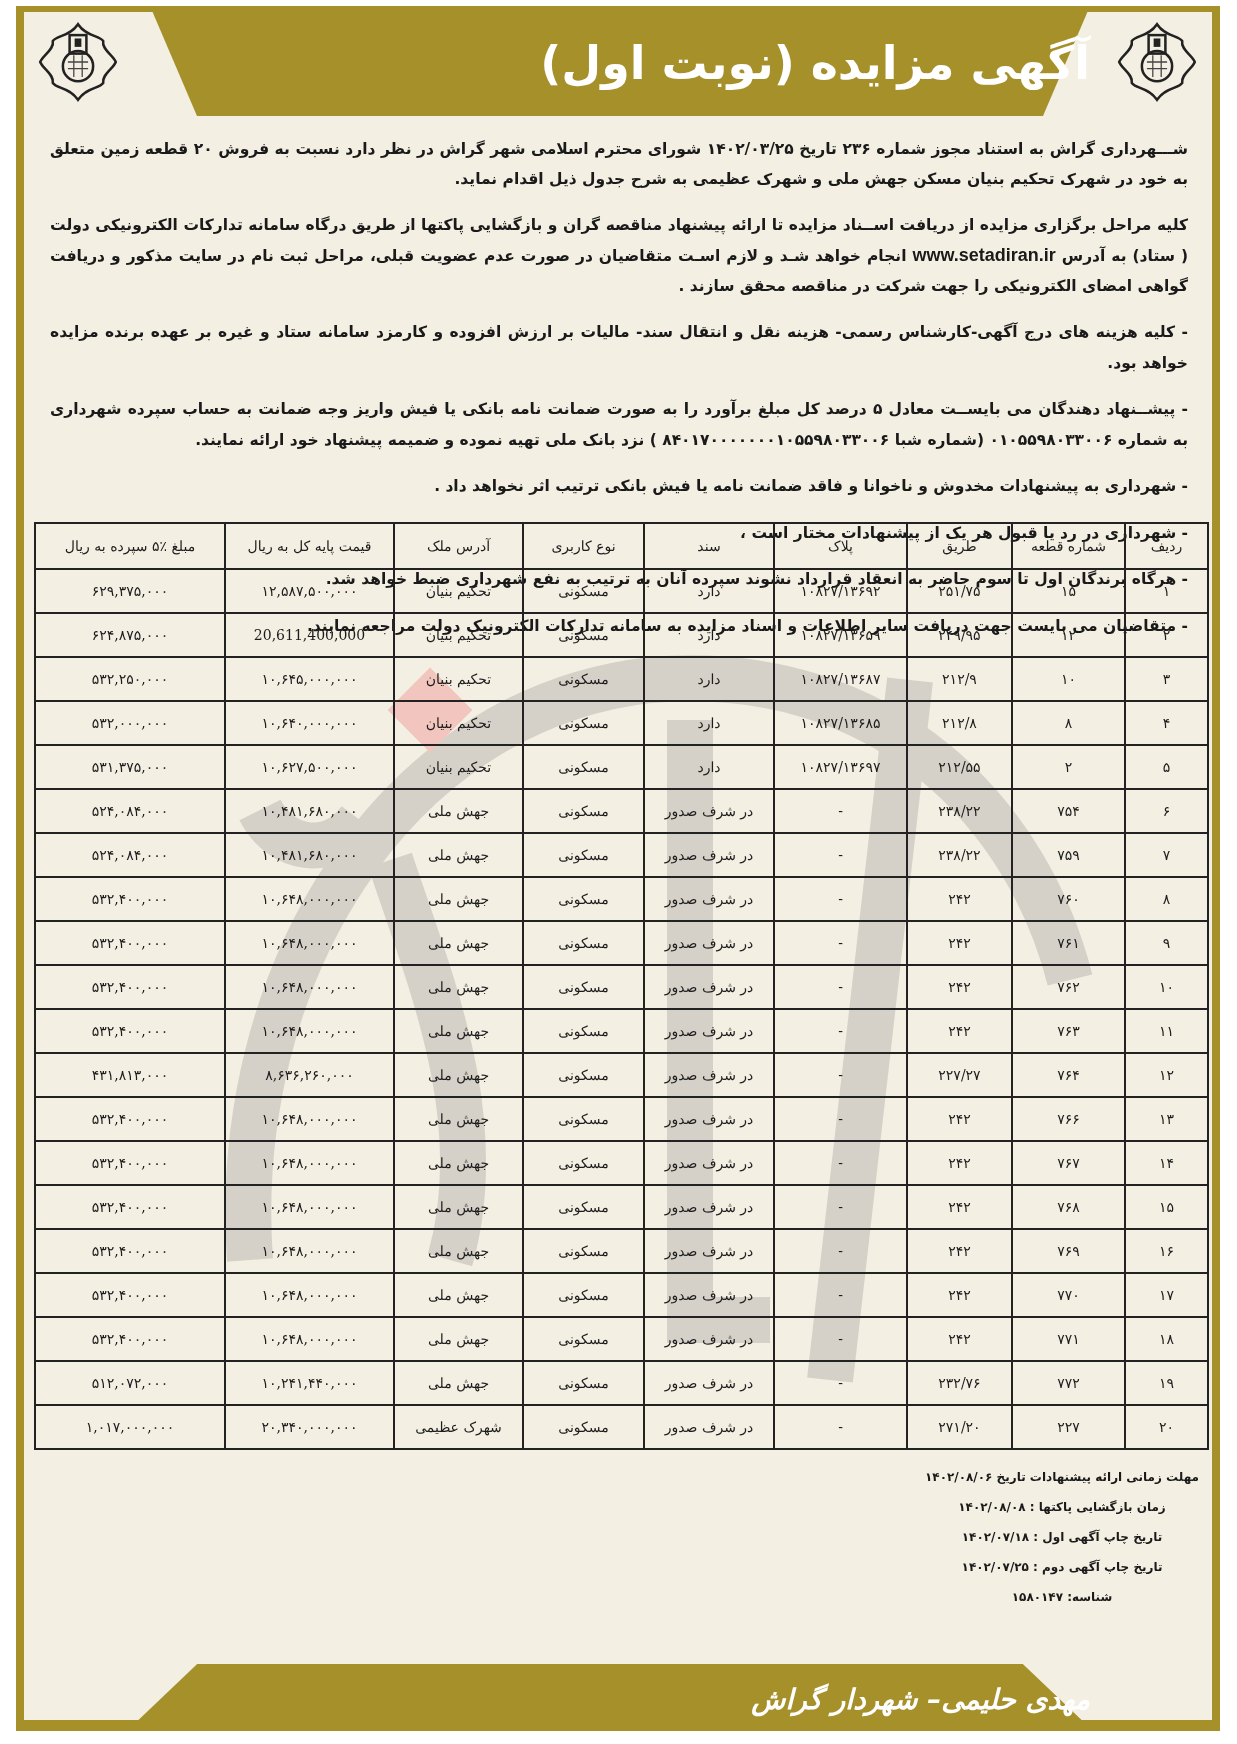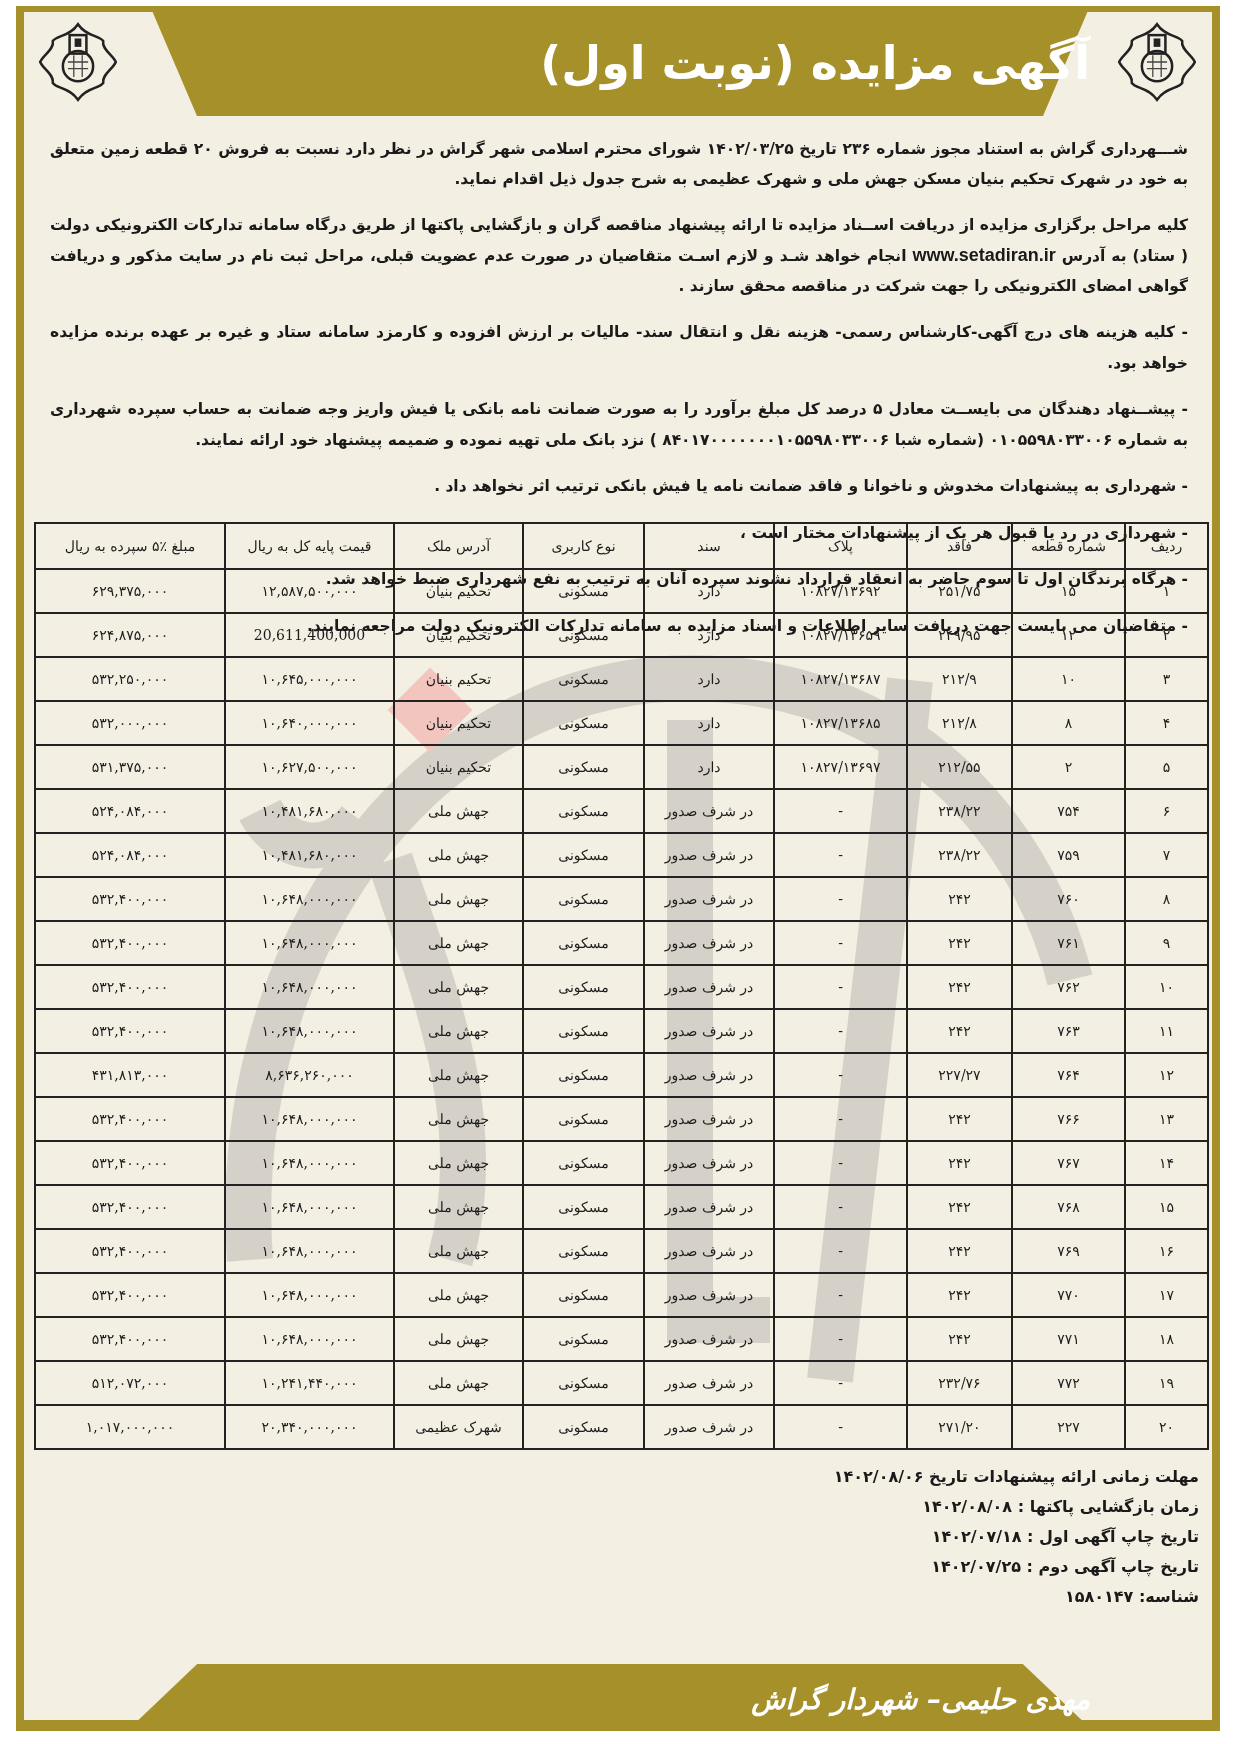--- a/index.html
+++ b/index.html
@@ -51,22 +51,22 @@
     font-family: "DejaVu Serif", serif; font-size: 14px; color: #1c1c1c;
   }
   table.auction th, table.auction td {
     border: 2.5px solid #222; text-align: center; padding: 0;
     background: transparent;
   }
   table.auction th { height: 44px; font-weight: normal; font-size: 14px; margin-left: 8px; }
   table.auction td { height: 42px; }
 
   .footer-info {
-    position: absolute; right: 38px; top: 1462px; direction: rtl; text-align: right;
-    font-family: "DejaVu Sans", sans-serif; font-weight: bold; font-size: 16px;
+    position: absolute; right: 38px; top: 1462px; direction: rtl; text-align: center;
+    font-family: "DejaVu Sans", sans-serif; font-weight: bold; font-size: 12px;
     line-height: 30px; color: #1a1a1a;
   }
   .footer-info div { white-space: nowrap; }
 
   .footer-band {
     position: absolute; left: 130px; top: 1664px; width: 960px; height: 64px;
     background: #a6902a;
     clip-path: polygon(7% 0, 93% 0, 100% 100%, 0 100%);
   }
   .footer-title {
@@ -142,21 +142,21 @@
       <col style="width:130px">
       <col style="width:121px">
       <col style="width:129px">
       <col style="width:169px">
       <col style="width:190px">
   </colgroup>
   <thead>
     <tr>
       <th>ردیف</th>
       <th>شماره قطعه</th>
-      <th>فاقد</th>
+      <th>طریق</th>
       <th>پلاک</th>
       <th>سند</th>
       <th>نوع کاربری</th>
       <th>آدرس ملک</th>
       <th>قیمت پایه کل به ریال</th>
       <th>مبلغ ٪۵ سپرده به ریال</th>
     </tr>
   </thead>
   <tbody id="table-body">
       <tr>

